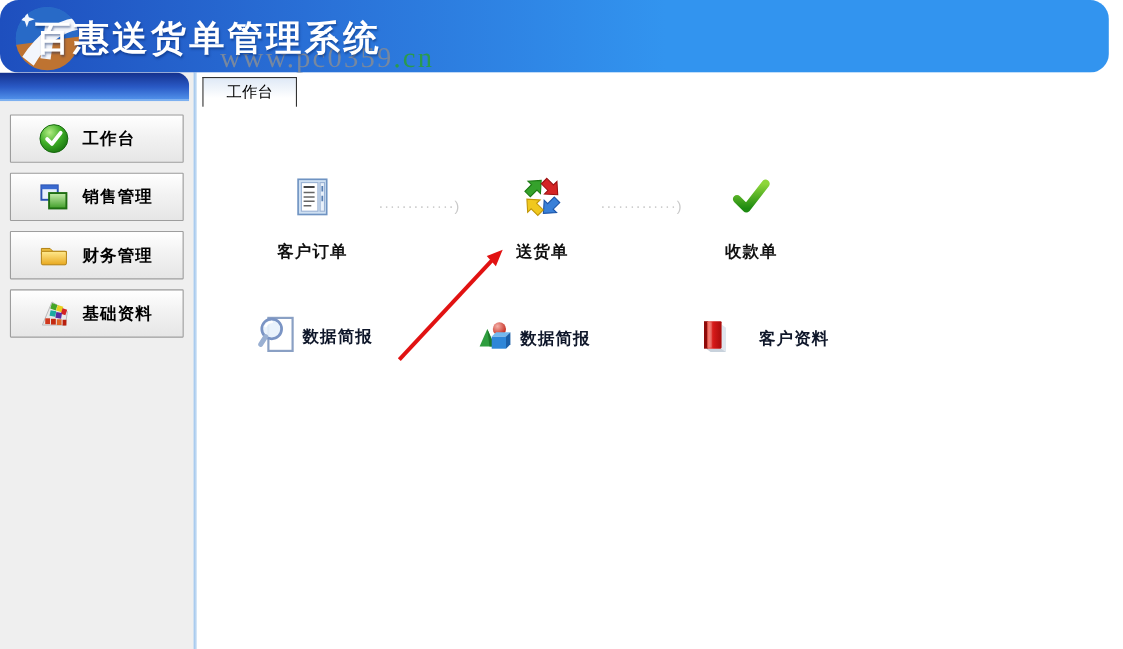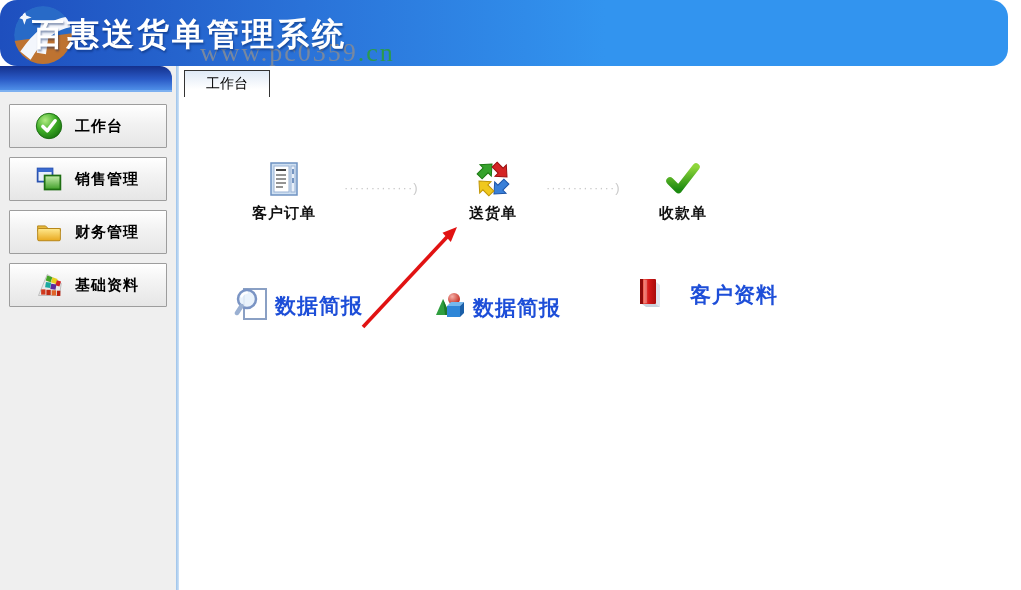--- a/index.html
+++ b/index.html
@@ -55,27 +55,27 @@
   .main{position:absolute;left:179px;top:66px;right:0;bottom:0;background:#fff;}
   .tab{
     position:absolute;left:5px;top:4px;width:84px;height:26px;
     border:1px solid #333;border-bottom:none;
     background:linear-gradient(180deg,#dfe9f6 0%,#ffffff 70%);
     display:flex;align-items:center;justify-content:center;
     font-size:14px;color:#000;cursor:pointer;
   }
   .flow-item{position:absolute;width:96px;text-align:center;cursor:pointer;}
   .flow-item .ficon{height:40px;display:flex;align-items:flex-end;justify-content:center;}
-  .flow-item .flabel{margin-top:6px;font-size:15px;font-weight:bold;color:#111;letter-spacing:1px;}
+  .flow-item .flabel{margin-top:22px;font-size:15px;font-weight:bold;color:#111;letter-spacing:1px;}
   .connector{
     position:absolute;color:#c9c9c9;font-size:13px;letter-spacing:1px;
     white-space:nowrap;user-select:none;
   }
   .shortcut{position:absolute;display:flex;align-items:center;gap:7px;cursor:pointer;}
-  .shortcut .slabel{font-size:21px;font-weight:bold;color:#1d4ed8;letter-spacing:1px;white-space:nowrap;}
+  .shortcut .slabel{font-size:15px;font-weight:bold;color:#0f172a;letter-spacing:1px;white-space:nowrap;}
   .annot{position:absolute;left:0;top:0;width:1021px;height:590px;pointer-events:none;z-index:9;}
 </style>
 </head>
 <body>
 
 <div class="titlebar">
   <svg class="logo" viewBox="0 0 60 60">
     <defs>
         <clipPath id="lc">
           <circle cx="30" cy="30" r="28"></circle>
@@ -256,21 +256,21 @@
       <polygon points="2,25 9,9 16,25" fill="#2f9e3f"></polygon>
       <polygon points="9,9 16,25 11,25" fill="#1d7a2a"></polygon>
       <polygon points="13,16 17,12 30,12 26,16" fill="#74b8ee"></polygon>
       <rect x="13" y="16" width="13" height="11" fill="#2e86d8"></rect>
       <polygon points="26,16 30,12 30,23 26,27" fill="#1b5fa8"></polygon>
     </svg>
   </span>
   <span class="slabel">数据简报</span>
 </div>
 
-<div class="shortcut" style="left:636px;top:277px;gap:24px;">
+<div class="shortcut" style="left:636px;top:290px;gap:24px;">
   <span>
     <svg width="30" height="32" viewBox="0 0 30 32">
       <defs>
           <linearGradient id="bk" x1="0" y1="0" x2="1" y2="0">
         <stop offset="0%" stop-color="#f46a5a"></stop>
             <stop offset="45%" stop-color="#d41818"></stop>
             <stop offset="100%" stop-color="#a80c0c"></stop>
       </linearGradient>
         </defs>
       <polygon points="20,5 24,8 24,30 20,27" fill="#dfe6ee"></polygon>

